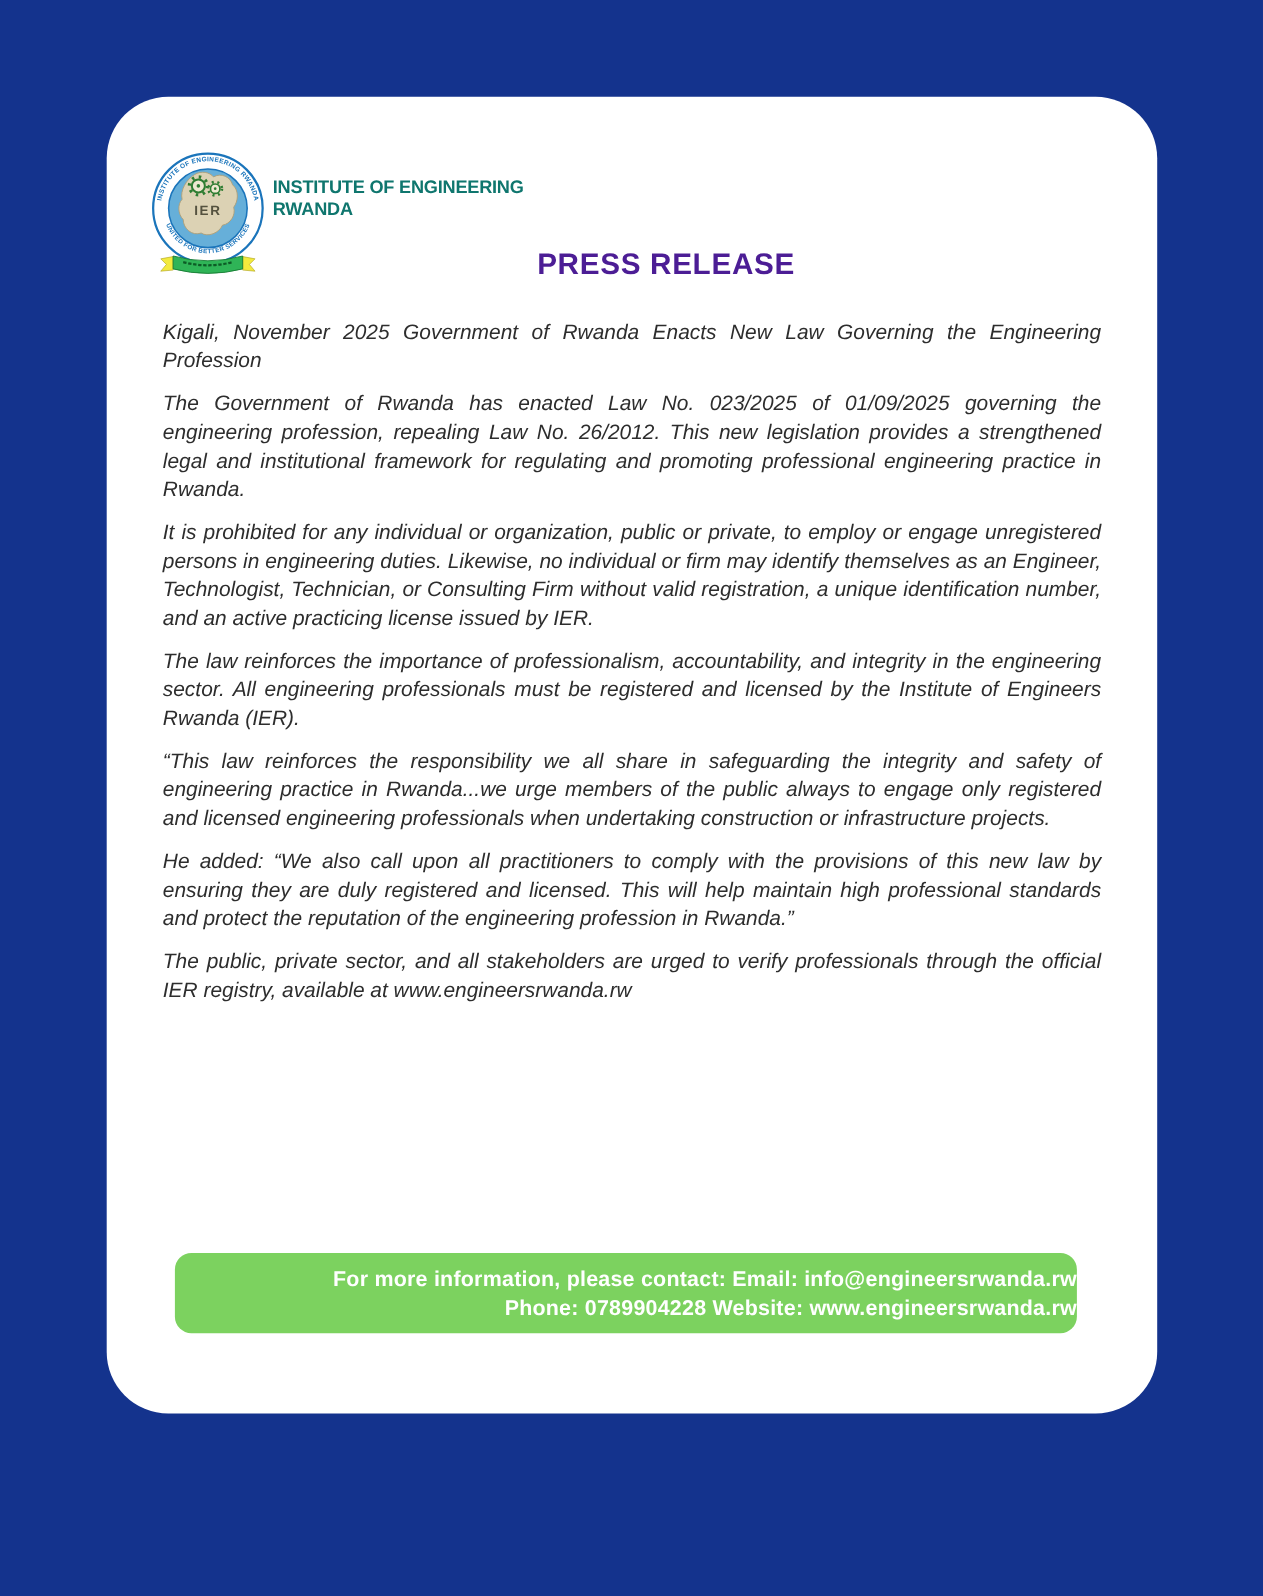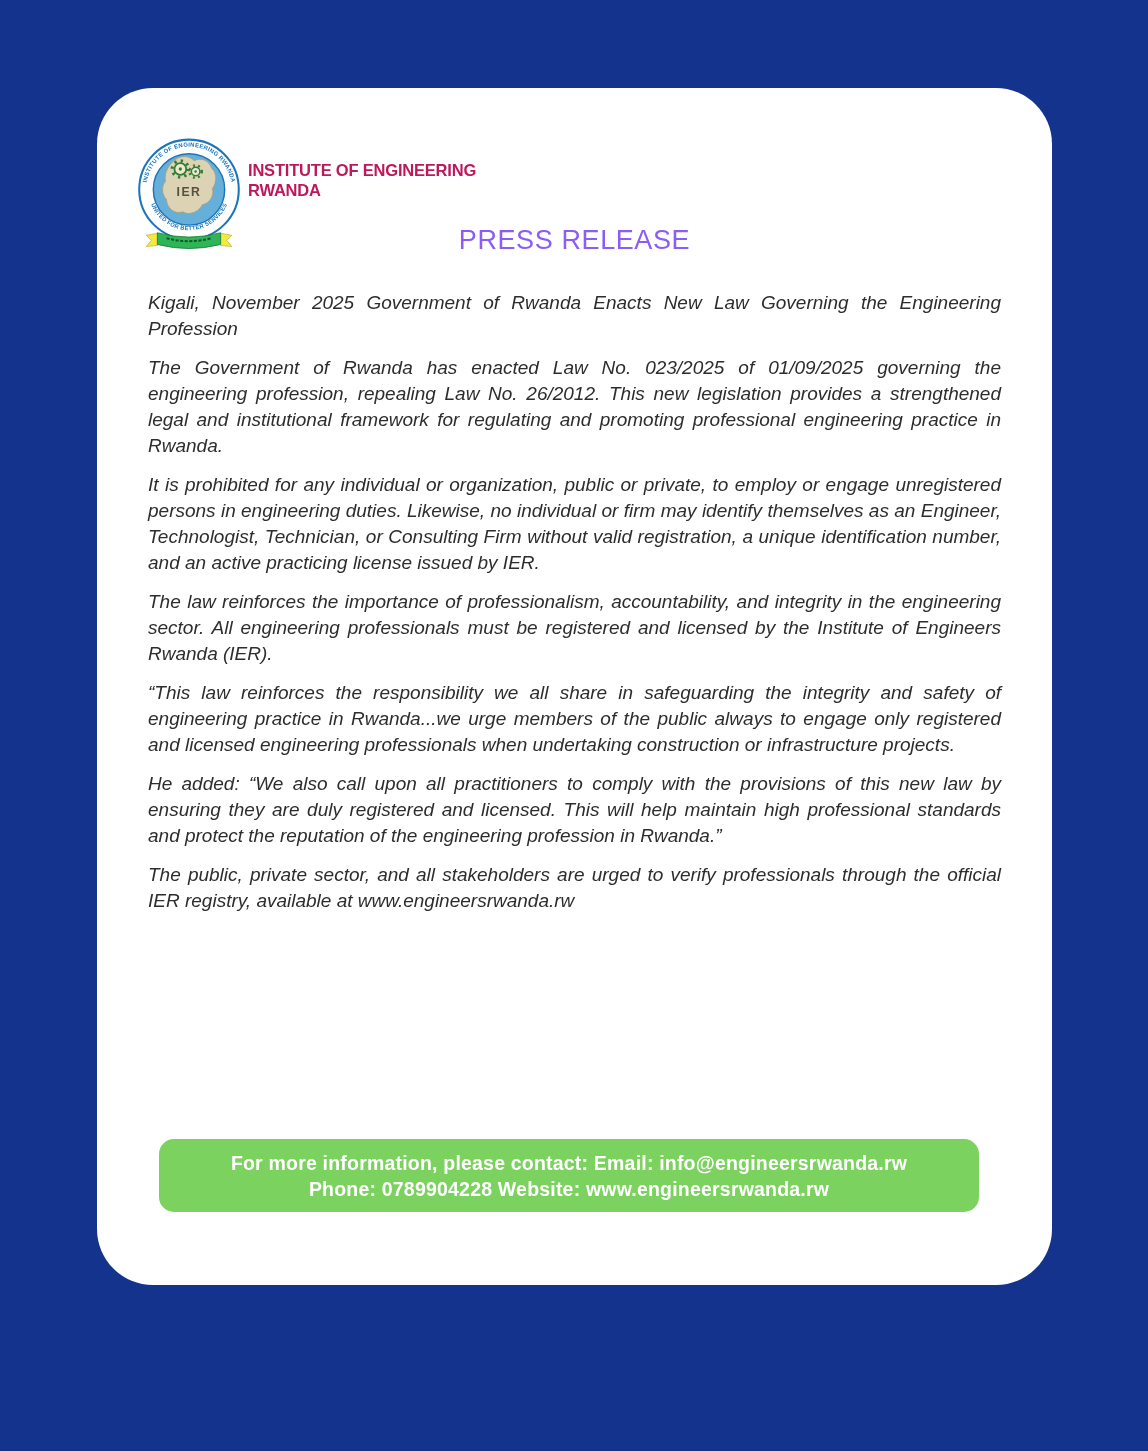--- a/index.html
+++ b/index.html
@@ -24,35 +24,36 @@
   .header {
     position: absolute;
     left: 41px; top: 48px;
     display: flex;
     align-items: flex-start;
   }
   .seal { width: 102px; height: 117px; flex: 0 0 auto; }
   .wordmark {
     margin-left: 8px;
     margin-top: 24px;
-    color: #be185d;
+    color: #0f766e;
     font-weight: bold;
     font-size: 16.5px;
     line-height: 20px;
     letter-spacing: -0.2px;
   }
   .press-title {
     position: absolute;
     left: 0; top: 137px;
     width: 100%;
     text-align: center;
     font-size: 27px;
-    font-weight: normal;
+    font-weight: bold;
     letter-spacing: 0.6px;
-    color: #8b5cf6;
+    color: #4c1d95;
+    padding-left: 31px;
   }
   .article {
     position: absolute;
     left: 51px; top: 202px;
     width: 853px;
     color: #2D2D2D;
     font-size: 19px;
     line-height: 26px;
     text-align: justify;
     font-style: italic;
@@ -69,21 +70,21 @@
     background: #7CD25F;
     border-radius: 15px;
     color: #FFFFFF;
     font-weight: bold;
     font-size: 19.5px;
     line-height: 26px;
     letter-spacing: 0.2px;
     display: flex;
     flex-direction: column;
     justify-content: center;
-    text-align: center;
+    text-align: right;
   }
 </style>
 </head>
 <body>
 
 <div class="page">
   <div class="card">
 
     <div class="header">
       <svg class="seal" viewBox="0 0 100 114">

